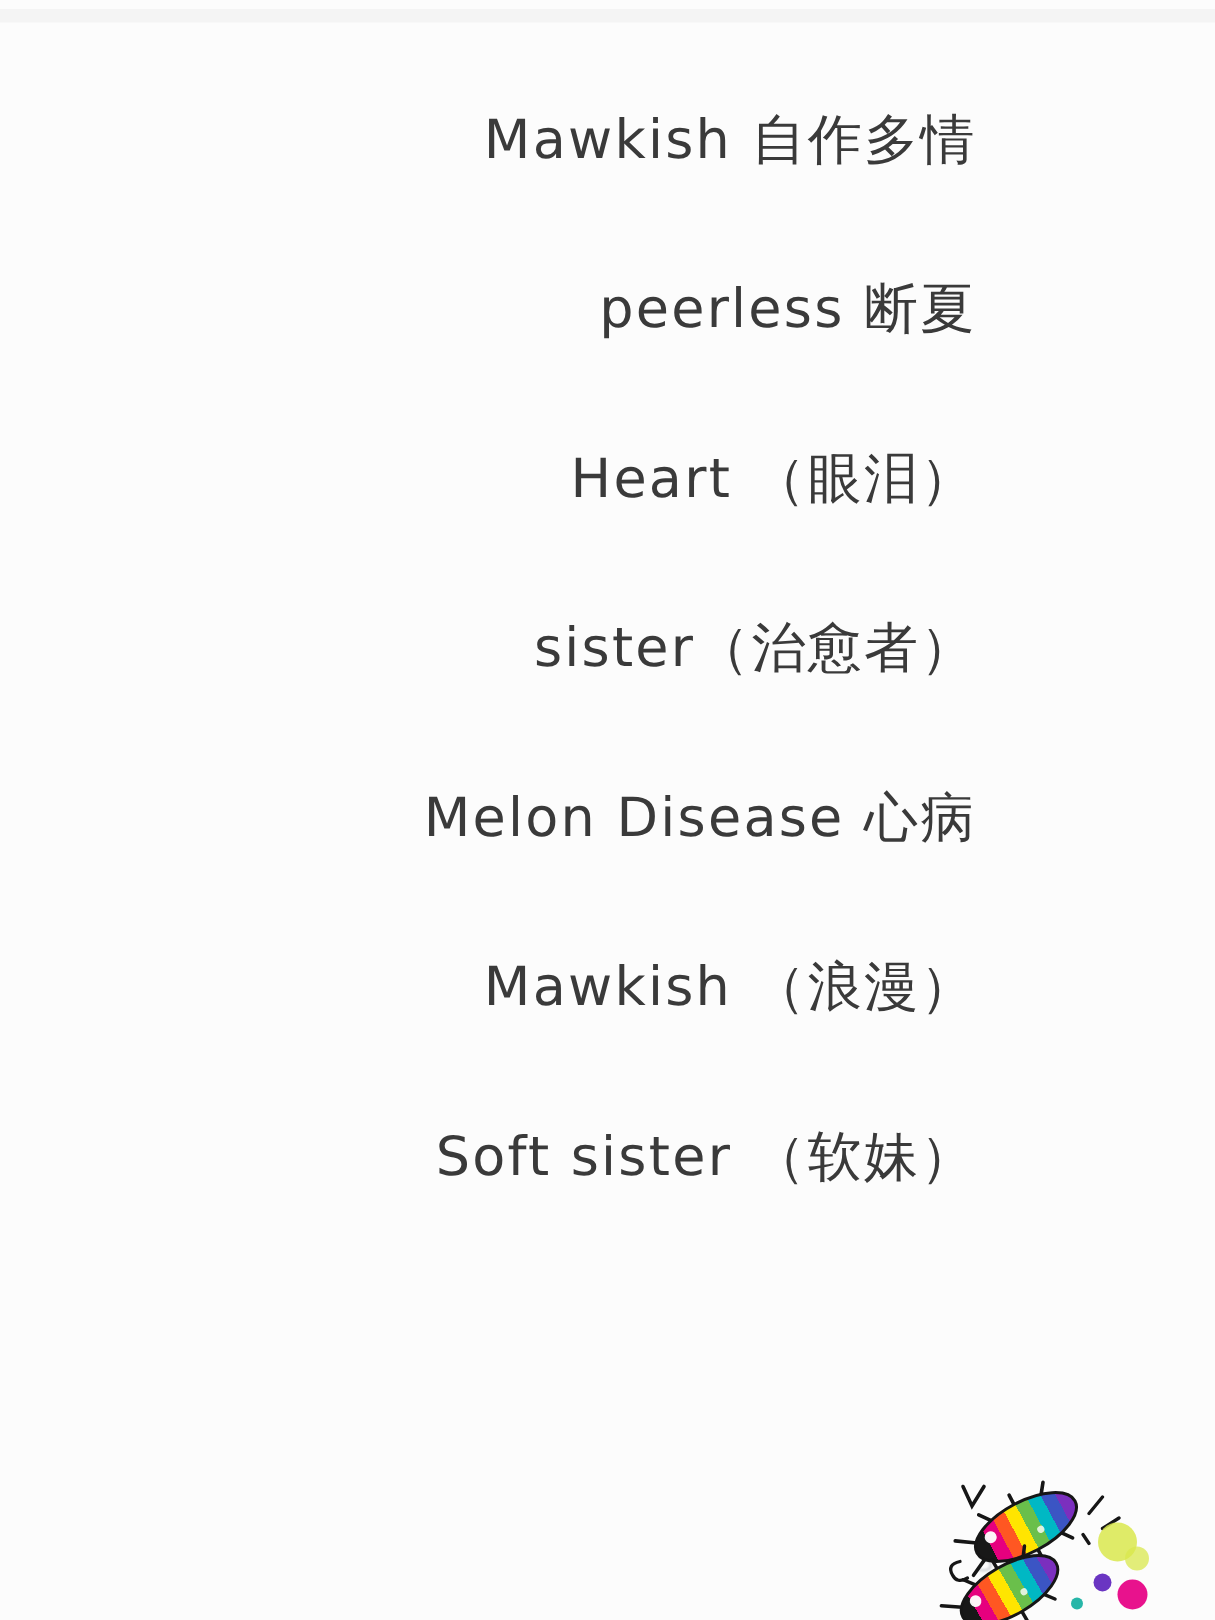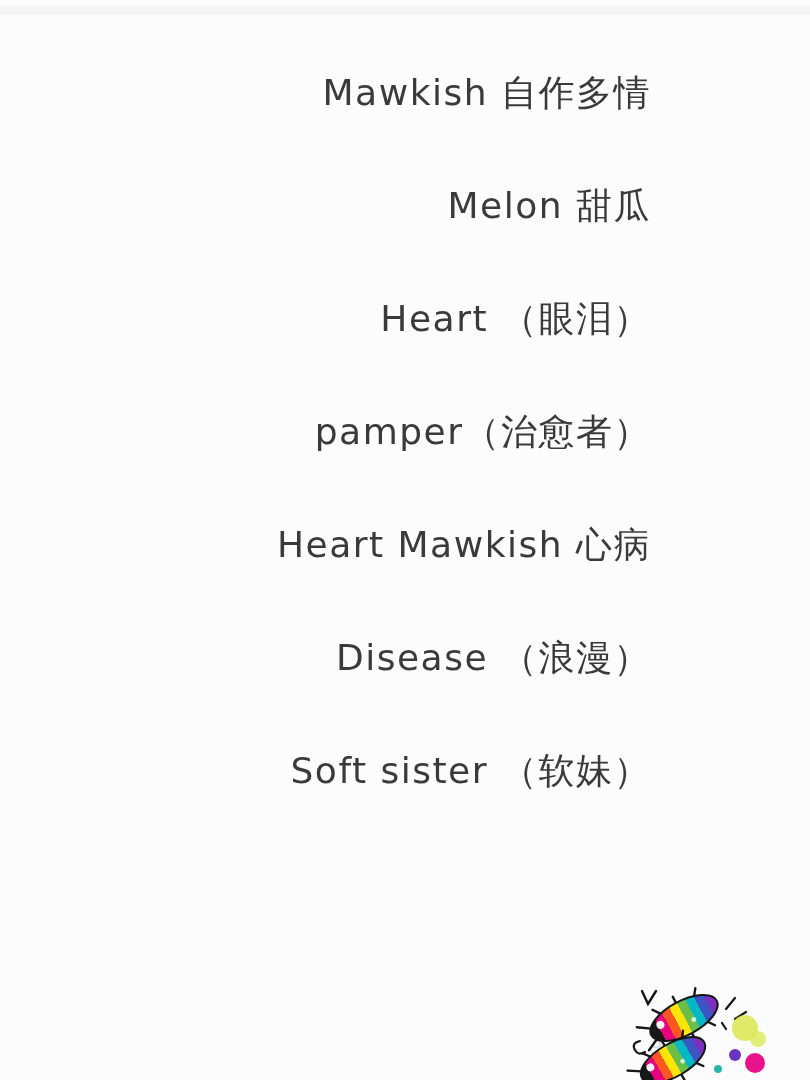--- a/index.html
+++ b/index.html
@@ -63,25 +63,25 @@
     z-index: 2;
   }
 </style>
 </head>
 <body>
 
 <div class="top-strip"></div>
 
 <div class="word-list">
   <div class="row">Mawkish 自作多情</div>
-  <div class="row">Melon 甜瓜</div>
+  <div class="row">peerless 断夏</div>
   <div class="row">Heart （眼泪）</div>
-  <div class="row">pamper（治愈者）</div>
-  <div class="row">Heart Mawkish 心病</div>
-  <div class="row">Disease （浪漫）</div>
+  <div class="row">sister（治愈者）</div>
+  <div class="row">Melon Disease 心病</div>
+  <div class="row">Mawkish （浪漫）</div>
   <div class="row">Soft sister （软妹）</div>
 </div>
 
 <div class="watermark">350</div>
 
 <svg class="sticker" viewBox="0 0 192 97" xmlns="http://www.w3.org/2000/svg">
   <defs>
     <linearGradient id="rb" x1="0" y1="0" x2="1" y2="0">
       <stop offset="0.00" stop-color="#181818"></stop>
       <stop offset="0.14" stop-color="#181818"></stop>

